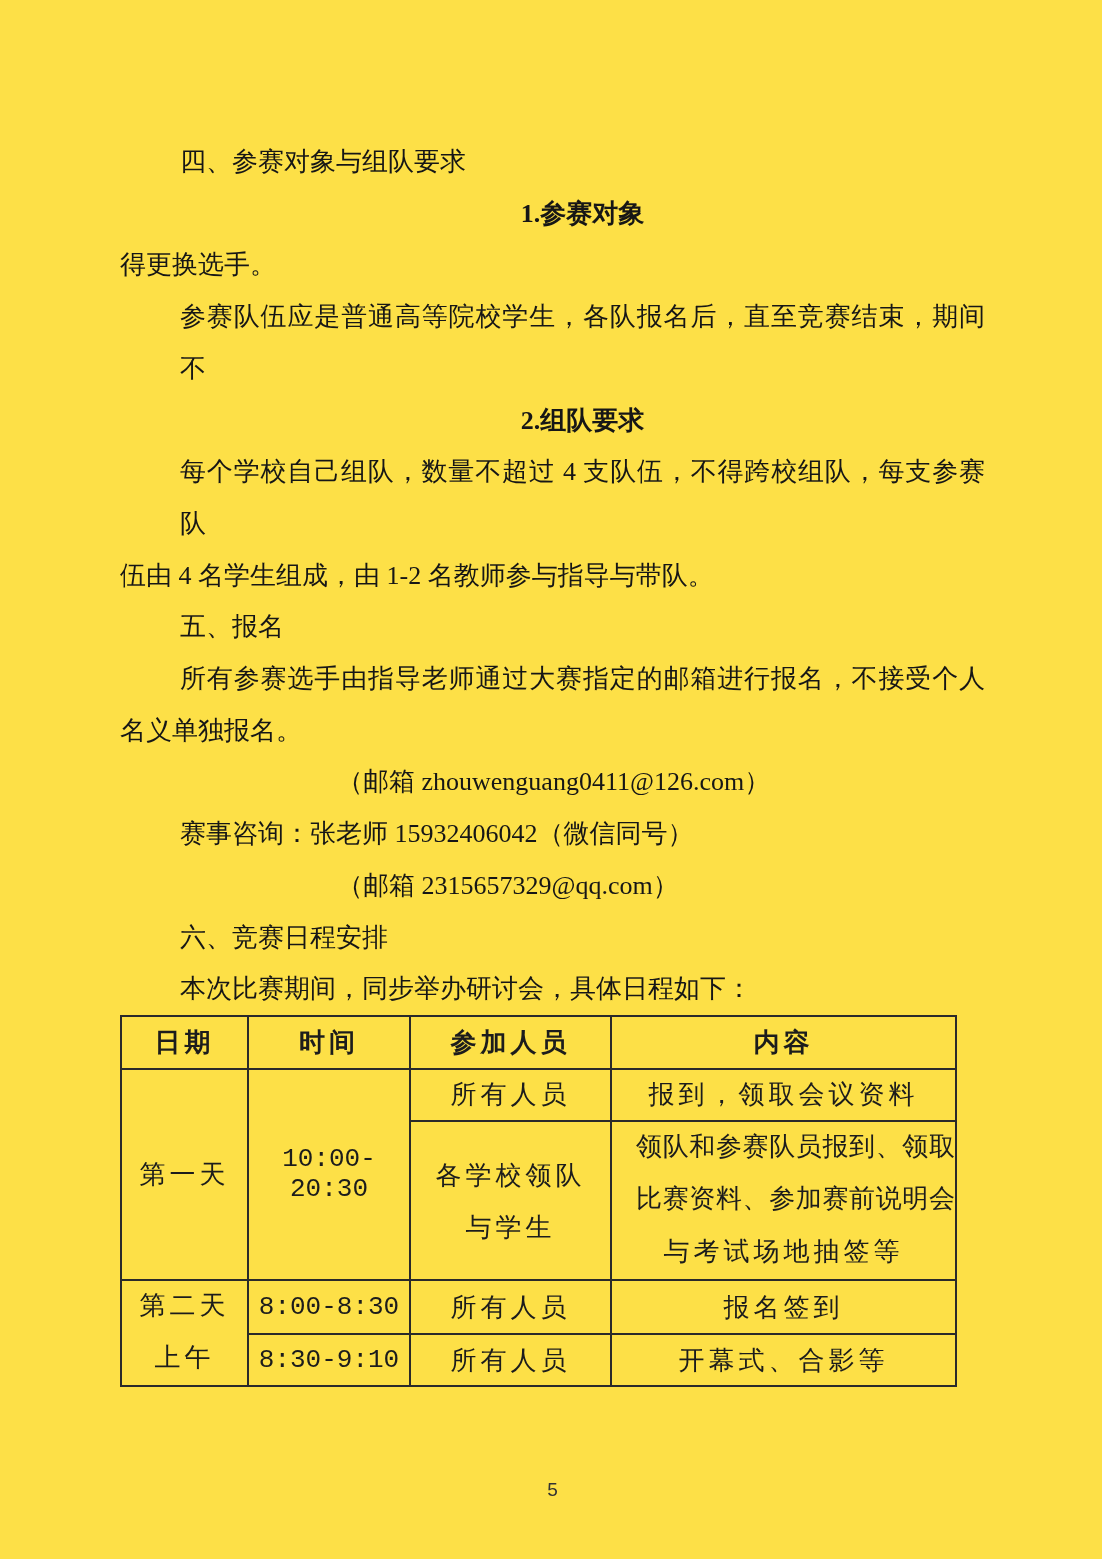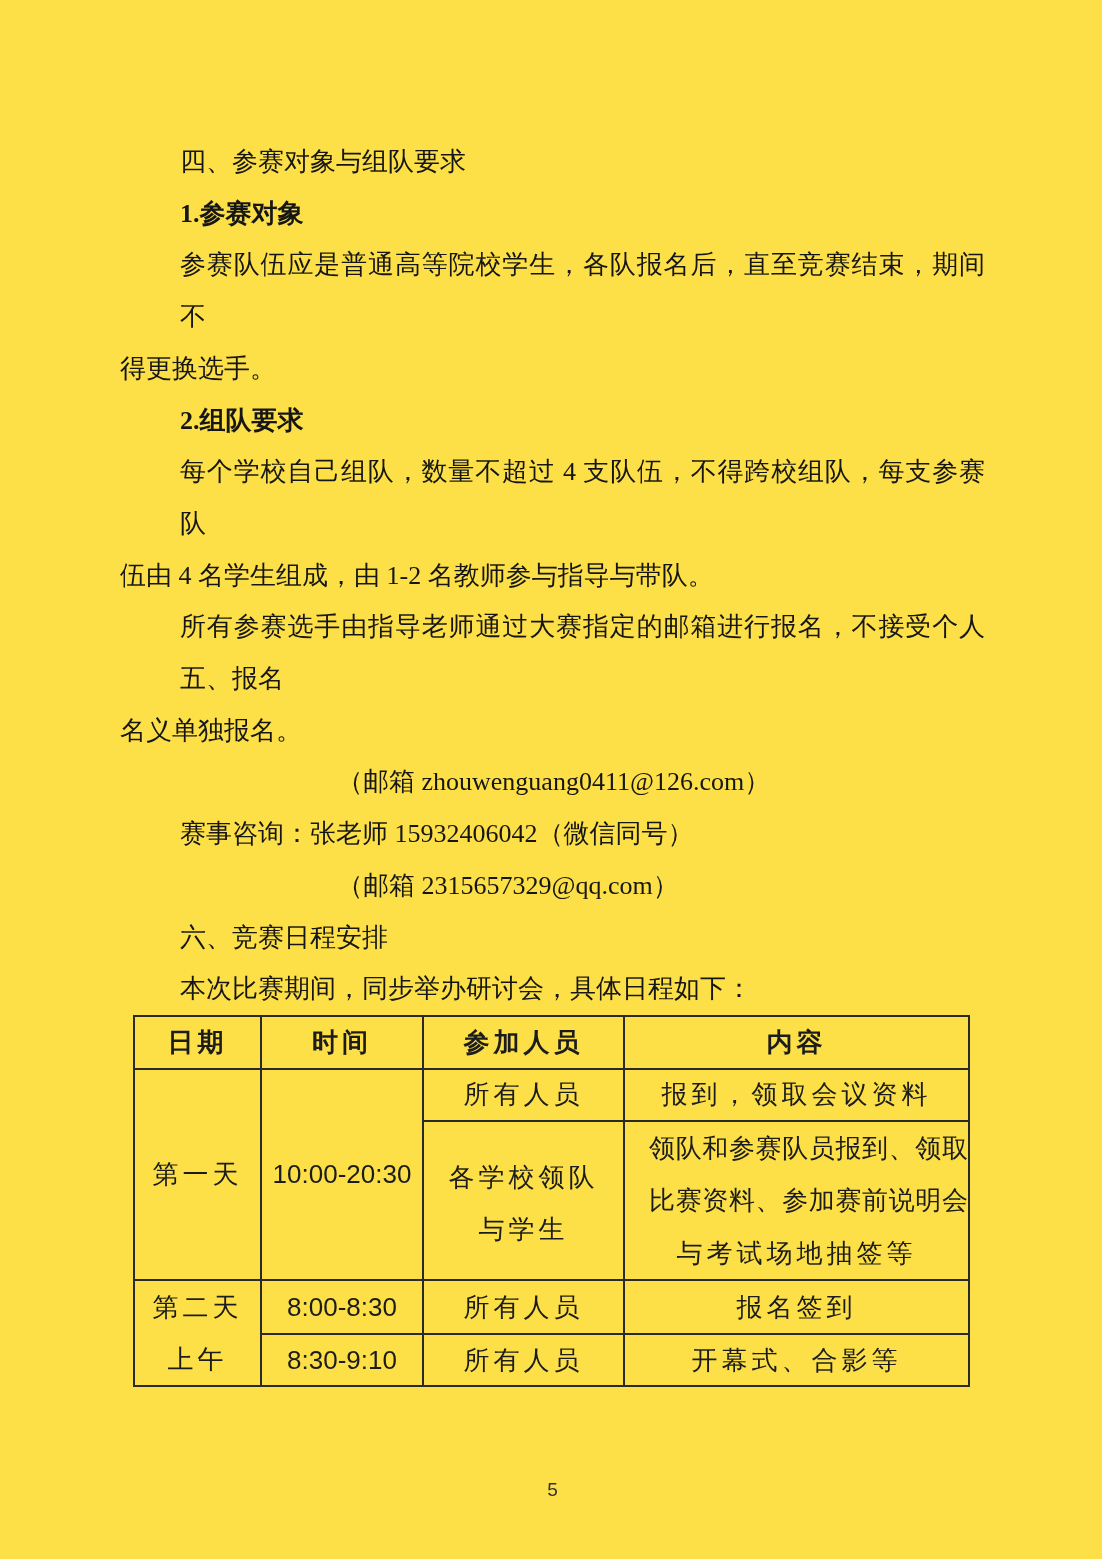--- a/index.html
+++ b/index.html
@@ -19,32 +19,31 @@
   }
   .ln {
     font-family: "Liberation Serif", sans-serif;
     font-size: 26px;
     line-height: 51.7px;
     color: #161616;
     white-space: nowrap;
   }
   .ind { padding-left: 60px; }
   .ind-deep { padding-left: 217px; }
-  .bold { font-weight: 700; }
+  .bold { font-weight: 700; text-align: center; }
   .fill {
     white-space: normal;
     text-align: justify;
     text-align-last: justify;
   }
   table.schedule {
-    margin-left: 13px;
     width: 835px;
     border-collapse: collapse;
     table-layout: fixed;
-    font-family: Liberation Sans, sans-serif;
+    font-family: Liberation Mono, monospace;
     color: #1c1c1c;
   }
   table.schedule th, table.schedule td {
     border: 2px solid #2a2a2a;
     font-size: 26px;
     text-align: center;
     vertical-align: middle;
     padding: 0;
     overflow: hidden;
   }
@@ -82,28 +81,28 @@
   }
 </style>
 </head>
 <body>
 
 <div class="page">
   <div class="content">
 
     <div class="ln ind">四、参赛对象与组队要求</div>
     <div class="ln ind bold">1.参赛对象</div>
+    <div class="ln">得更换选手。</div>
     <div class="ln ind fill">参赛队伍应是普通高等院校学生，各队报名后，直至竞赛结束，期间不</div>
-    <div class="ln">得更换选手。</div>
     <div class="ln ind bold">2.组队要求</div>
     <div class="ln ind fill">每个学校自己组队，数量不超过 4 支队伍，不得跨校组队，每支参赛队</div>
     <div class="ln">伍由 4 名学生组成，由 1-2 名教师参与指导与带队。</div>
 
+    <div class="ln ind">五、报名</div>
     <div class="ln ind fill">所有参赛选手由指导老师通过大赛指定的邮箱进行报名，不接受个人</div>
-    <div class="ln ind">五、报名</div>
     <div class="ln">名义单独报名。</div>
     <div class="ln ind-deep">（邮箱 zhouwenguang0411@126.com）</div>
     <div class="ln ind">赛事咨询：张老师 15932406042（微信同号）</div>
     <div class="ln ind-deep">（邮箱 2315657329@qq.com）</div>
 
     <div class="ln ind">六、竞赛日程安排</div>
     <div class="ln ind">本次比赛期间，同步举办研讨会，具体日程如下：</div>
 
     <table class="schedule">
       <colgroup>

